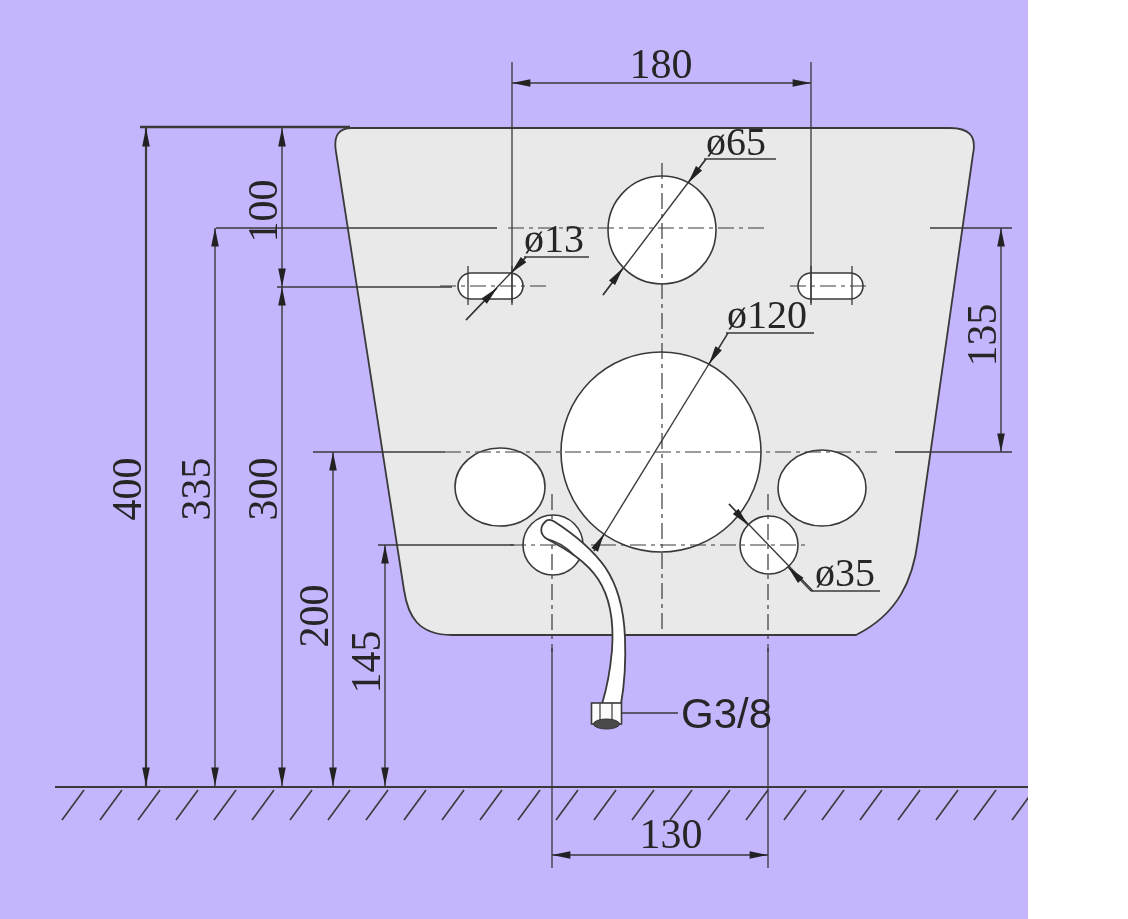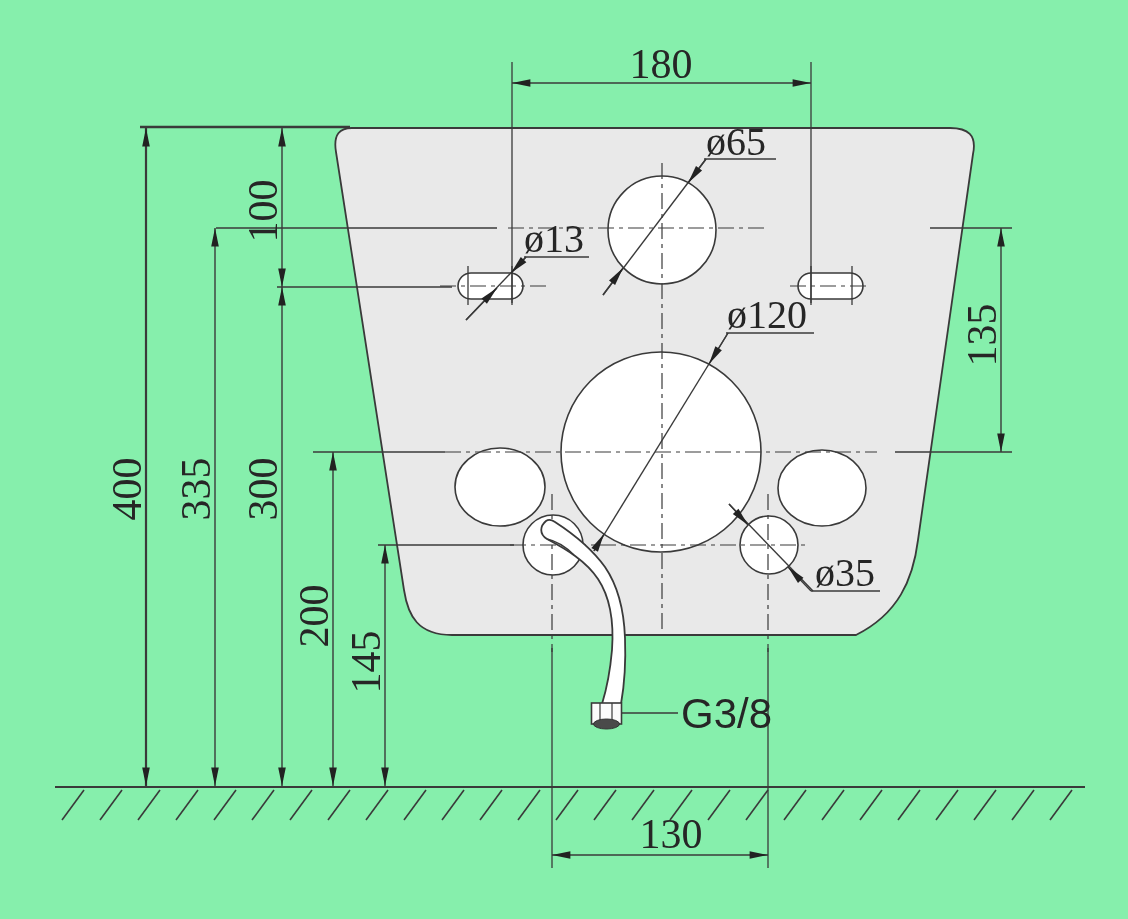--- a/index.html
+++ b/index.html
@@ -1,16 +1,16 @@
 <!DOCTYPE html>
 <html><head>
 <meta charset="utf-8">
 <style>
   html,body{margin:0;padding:0;background:#ffffff;}
-  #stage{position:relative;width:1128px;height:919px;background:#86efac;overflow:hidden;}
+  #stage{position:relative;width:1028px;height:919px;background:#c4b5fd;overflow:hidden;}
   svg{position:absolute;left:0;top:0;}
   text{fill:#262626;}
   .dimnum{font-family:"Liberation Serif", serif;font-size:42px;}
   .dianum{font-family:"Liberation Serif", serif;font-size:40px;}
   .thread{font-family:"Liberation Sans", sans-serif;font-size:42px;}
 </style>
 </head>
 <body>
 
 <div id="stage">

